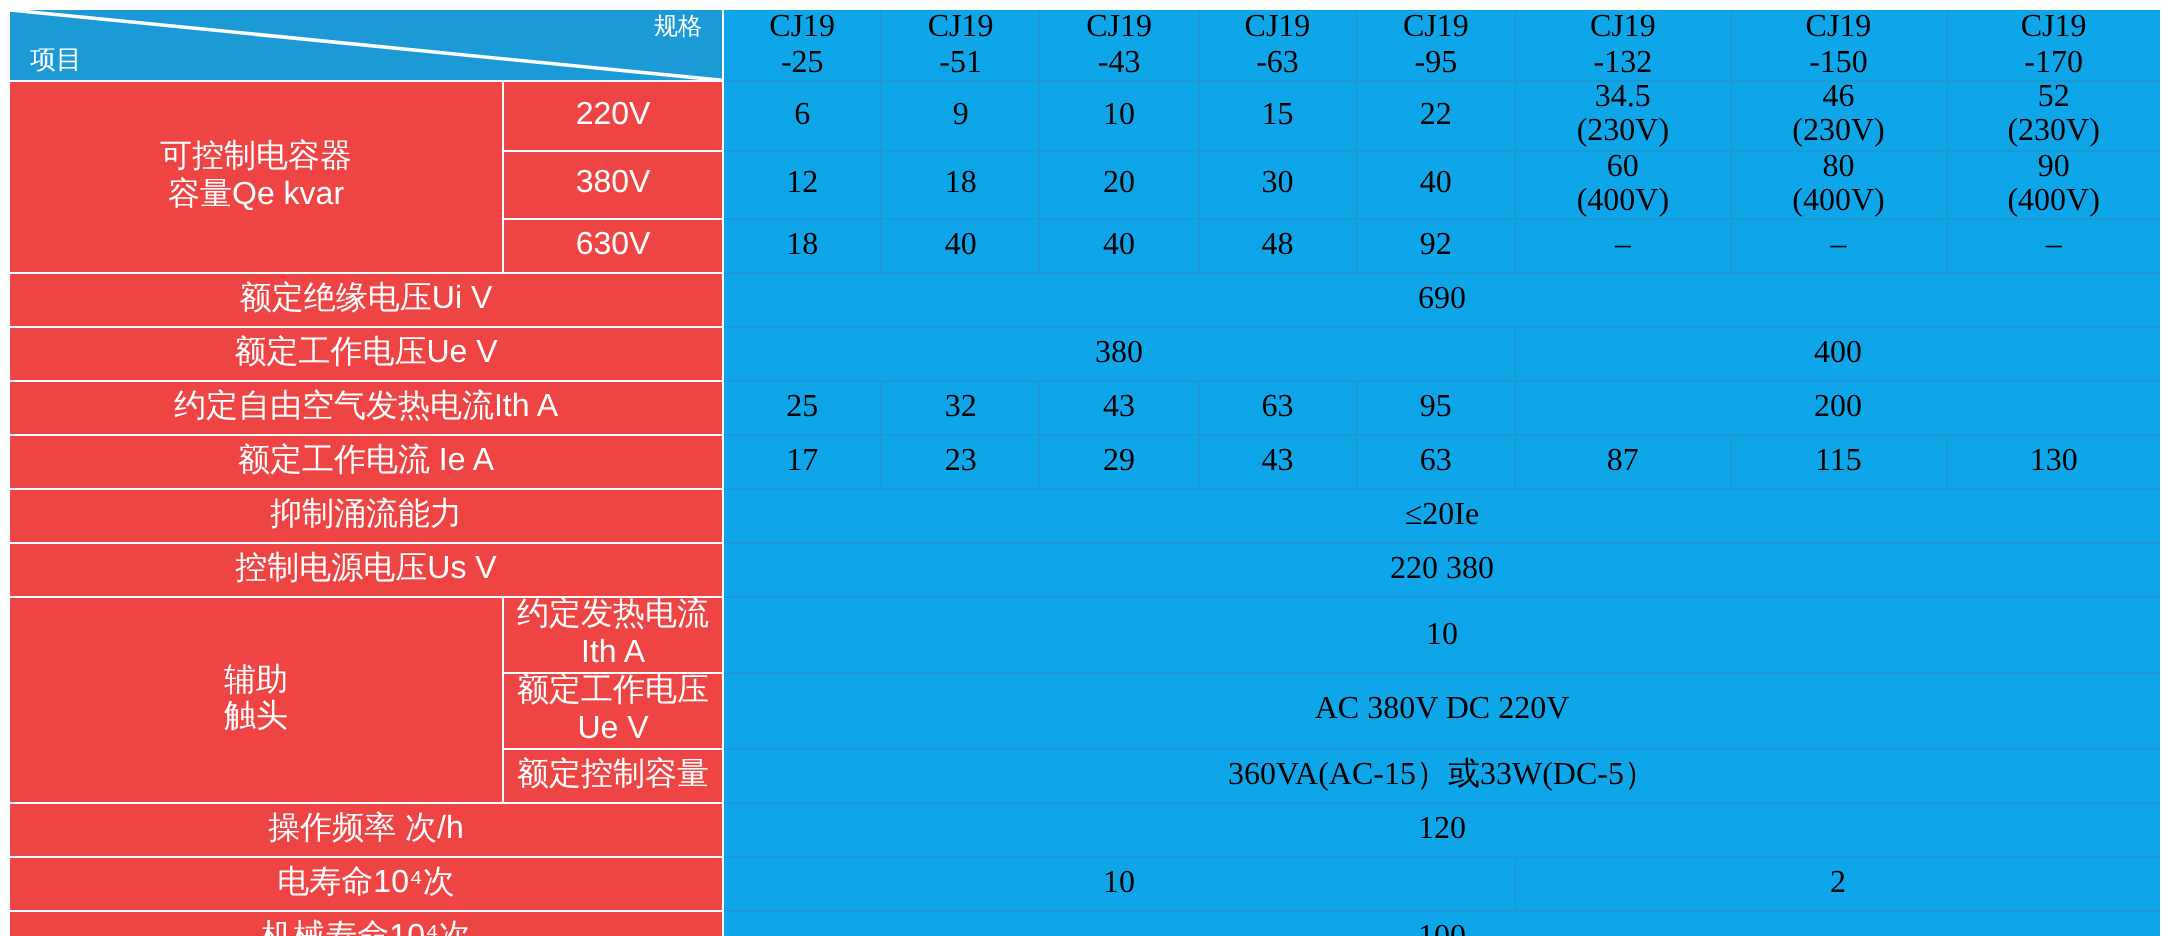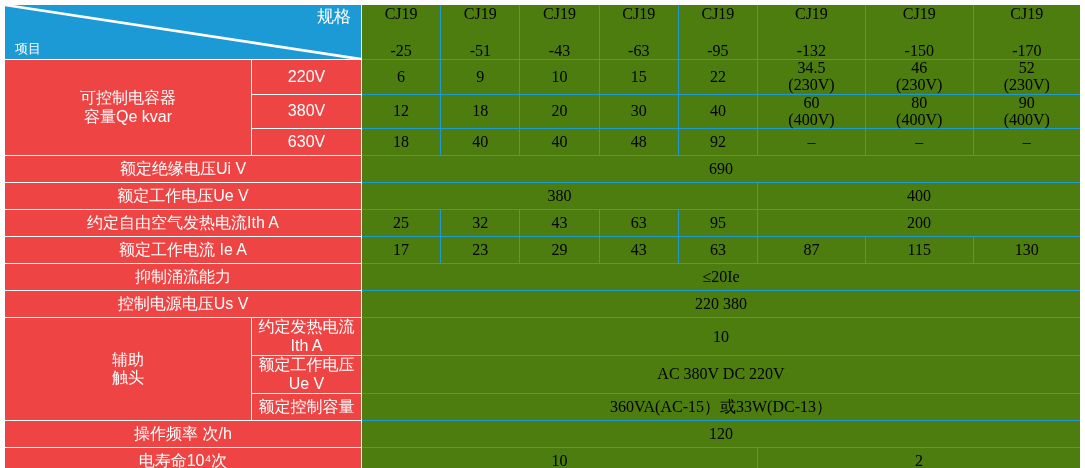--- a/index.html
+++ b/index.html
@@ -28,49 +28,49 @@
   }
   
   .lbl{
     background:#ef4444;
     color:#ffffff;
     font-family:"Liberation Sans", sans-serif;
     font-size:16px;
   }
   
   .val{
-    background:#4d7c0f;
+    background:#0ea5e9;
     color:#000;
     border:1px solid #1b9ad6 !important;
     font-family:"Liberation Serif", serif;
   }
   .val .sub{display:block;font-size:16px;line-height:1.05;}
   .val .main{display:block;line-height:1.05;}
   .model{font-family:"Liberation Serif", serif;font-size:15px;}
   .model .l1{display:block;line-height:1.1;}
-  .model .l2{display:block;line-height:1.1;margin-top:19px;}
+  .model .l2{display:block;line-height:1.1;}
 
   
   .diag{
     position:relative;
     background:#1b9ad6;
     height:40px;
     padding:0;
     overflow:hidden;
   }
   .diag .line{
     position:absolute;left:0;top:0;width:100%;height:100%;
   }
   .diag .t-item{
     position:absolute;left:10px;bottom:2px;
     color:#ffffff;font-family:"Liberation Sans", sans-serif;font-size:13px;
   }
   .diag .t-spec{
     position:absolute;right:10px;top:2px;
-    color:#ffffff;font-family:"Liberation Sans", sans-serif;font-size:17px;
+    color:#ffffff;font-family:"Liberation Sans", sans-serif;font-size:12px;
   }
   .cap2{line-height:1.5;}
 </style>
 </head>
 <body>
 
 <table id="spec-table">
   <colgroup>
     <col style="width:225px">
     <col style="width:100px">
@@ -255,21 +255,21 @@
       </td>
       <td class="lbl">约定发热电流Ith   A</td>
       <td class="val" colspan="8">10</td>
     </tr>
     <tr>
       <td class="lbl">额定工作电压Ue    V</td>
       <td class="val" colspan="8">AC 380V     DC 220V</td>
     </tr>
     <tr>
       <td class="lbl">额定控制容量</td>
-      <td class="val" colspan="8">360VA(AC-15）或33W(DC-13）</td>
+      <td class="val" colspan="8">360VA(AC-15）或33W(DC-5）</td>
     </tr>
 
     <tr>
       <td class="lbl" colspan="2">操作频率  次/h</td>
       <td class="val" colspan="8">120</td>
     </tr>
 
     <tr>
       <td class="lbl" colspan="2">电寿命10⁴次</td>
       <td class="val" colspan="5">10</td>

